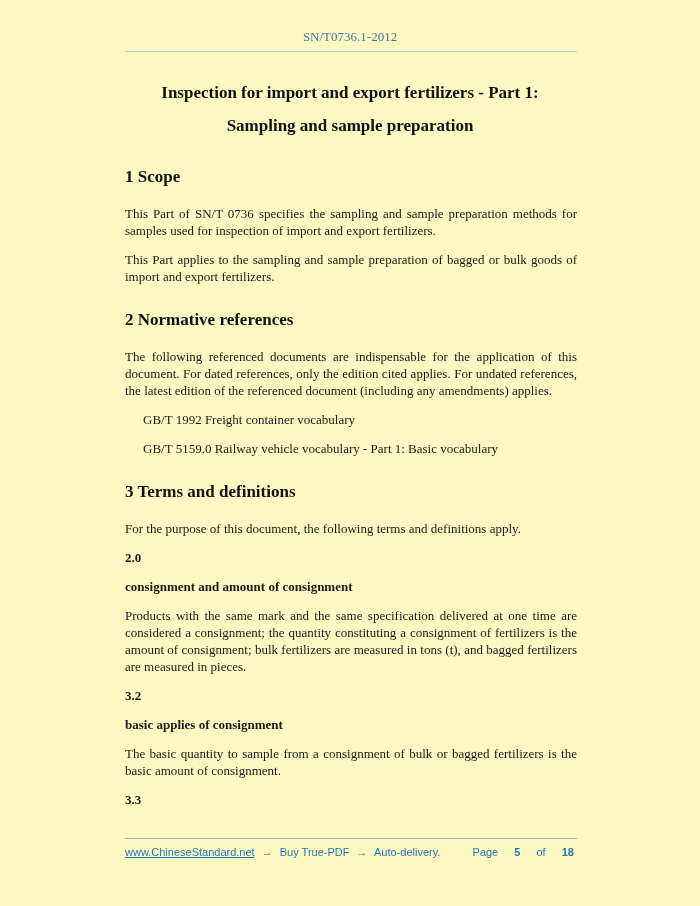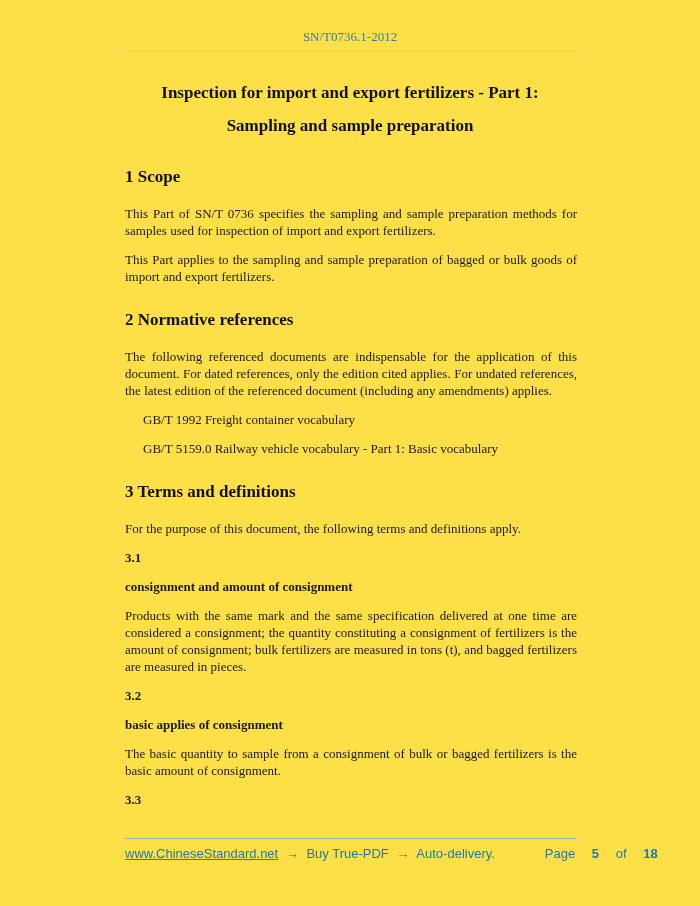--- a/index.html
+++ b/index.html
@@ -4,21 +4,21 @@
 <style>
   html, body {
     margin: 0;
     padding: 0;
     background: #ffffff;
   }
   .page {
     position: relative;
     width: 700px;
     height: 906px;
-    background: #fde047;
+    background: #fef9c3;
     font-family: "Liberation Serif", "DejaVu Serif", serif;
     color: #1a1a1a;
     overflow: hidden;
     box-sizing: border-box;
     padding-top: 30px;
   }
   .content {
     margin: 0 123px 0 125px;
   }
   .doc-header {
@@ -68,26 +68,25 @@
     text-align: left;
   }
   .doc-footer {
     position: absolute;
     left: 125px;
     right: 123px;
     top: 838px;
     border-top: 1px solid #9db4c4;
     padding-top: 7px;
     font-family: "Liberation Sans", "DejaVu Sans", sans-serif;
-    font-size: 13px;
+    font-size: 11px;
     color: #2277b5;
     display: flex;
     justify-content: space-between;
     align-items: baseline;
-    gap: 40px;
   }
   .footer-left {
     white-space: nowrap;
   }
   .footer-url {
     text-decoration: underline;
     color: #2277b5;
     cursor: pointer;
   }
   .footer-sep {
@@ -124,21 +123,21 @@
     <p class="body-para">This Part applies to the sampling and sample preparation of bagged or bulk goods of import and export fertilizers.</p>
 
     <h2 class="section-heading">2 Normative references</h2>
     <p class="body-para">The following referenced documents are indispensable for the application of this document. For dated references, only the edition cited applies. For undated references, the latest edition of the referenced document (including any amendments) applies.</p>
     <p class="ref-item">GB/T 1992 Freight container vocabulary</p>
     <p class="ref-item">GB/T 5159.0 Railway vehicle vocabulary - Part 1: Basic vocabulary</p>
 
     <h2 class="section-heading">3 Terms and definitions</h2>
     <p class="body-para">For the purpose of this document, the following terms and definitions apply.</p>
 
-    <p class="term-number">3.1</p>
+    <p class="term-number">2.0</p>
     <p class="term-name">consignment and amount of consignment</p>
     <p class="body-para">Products with the same mark and the same specification delivered at one time are considered a consignment; the quantity constituting a consignment of fertilizers is the amount of consignment; bulk fertilizers are measured in tons (t), and bagged fertilizers are measured in pieces.</p>
 
     <p class="term-number">3.2</p>
     <p class="term-name">basic applies of consignment</p>
     <p class="body-para">The basic quantity to sample from a consignment of bulk or bagged fertilizers is the basic amount of consignment.</p>
 
     <p class="term-number">3.3</p>
 
   </div>

